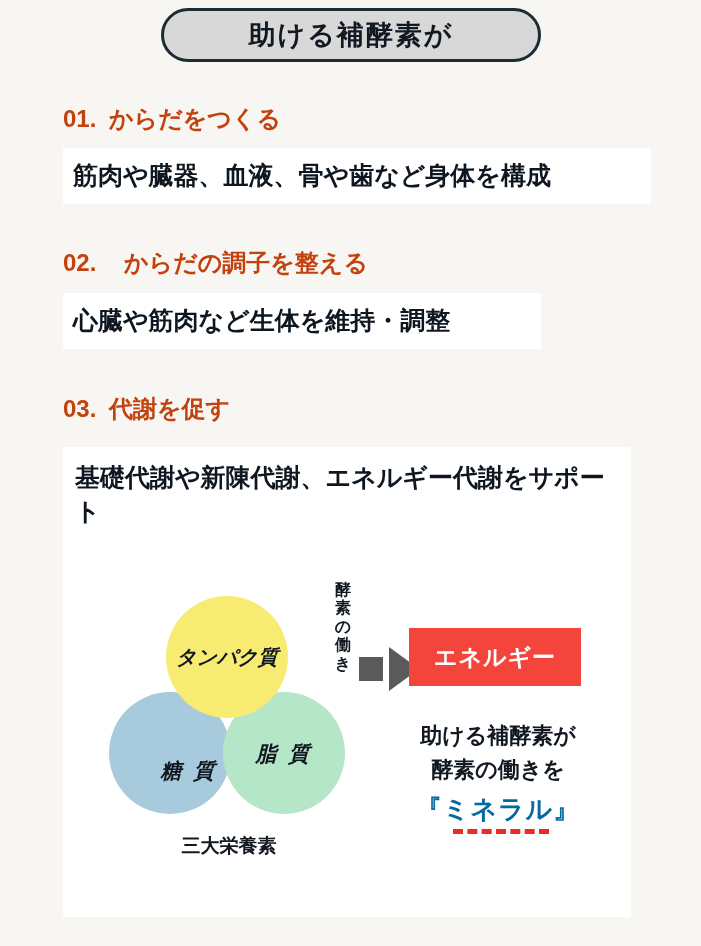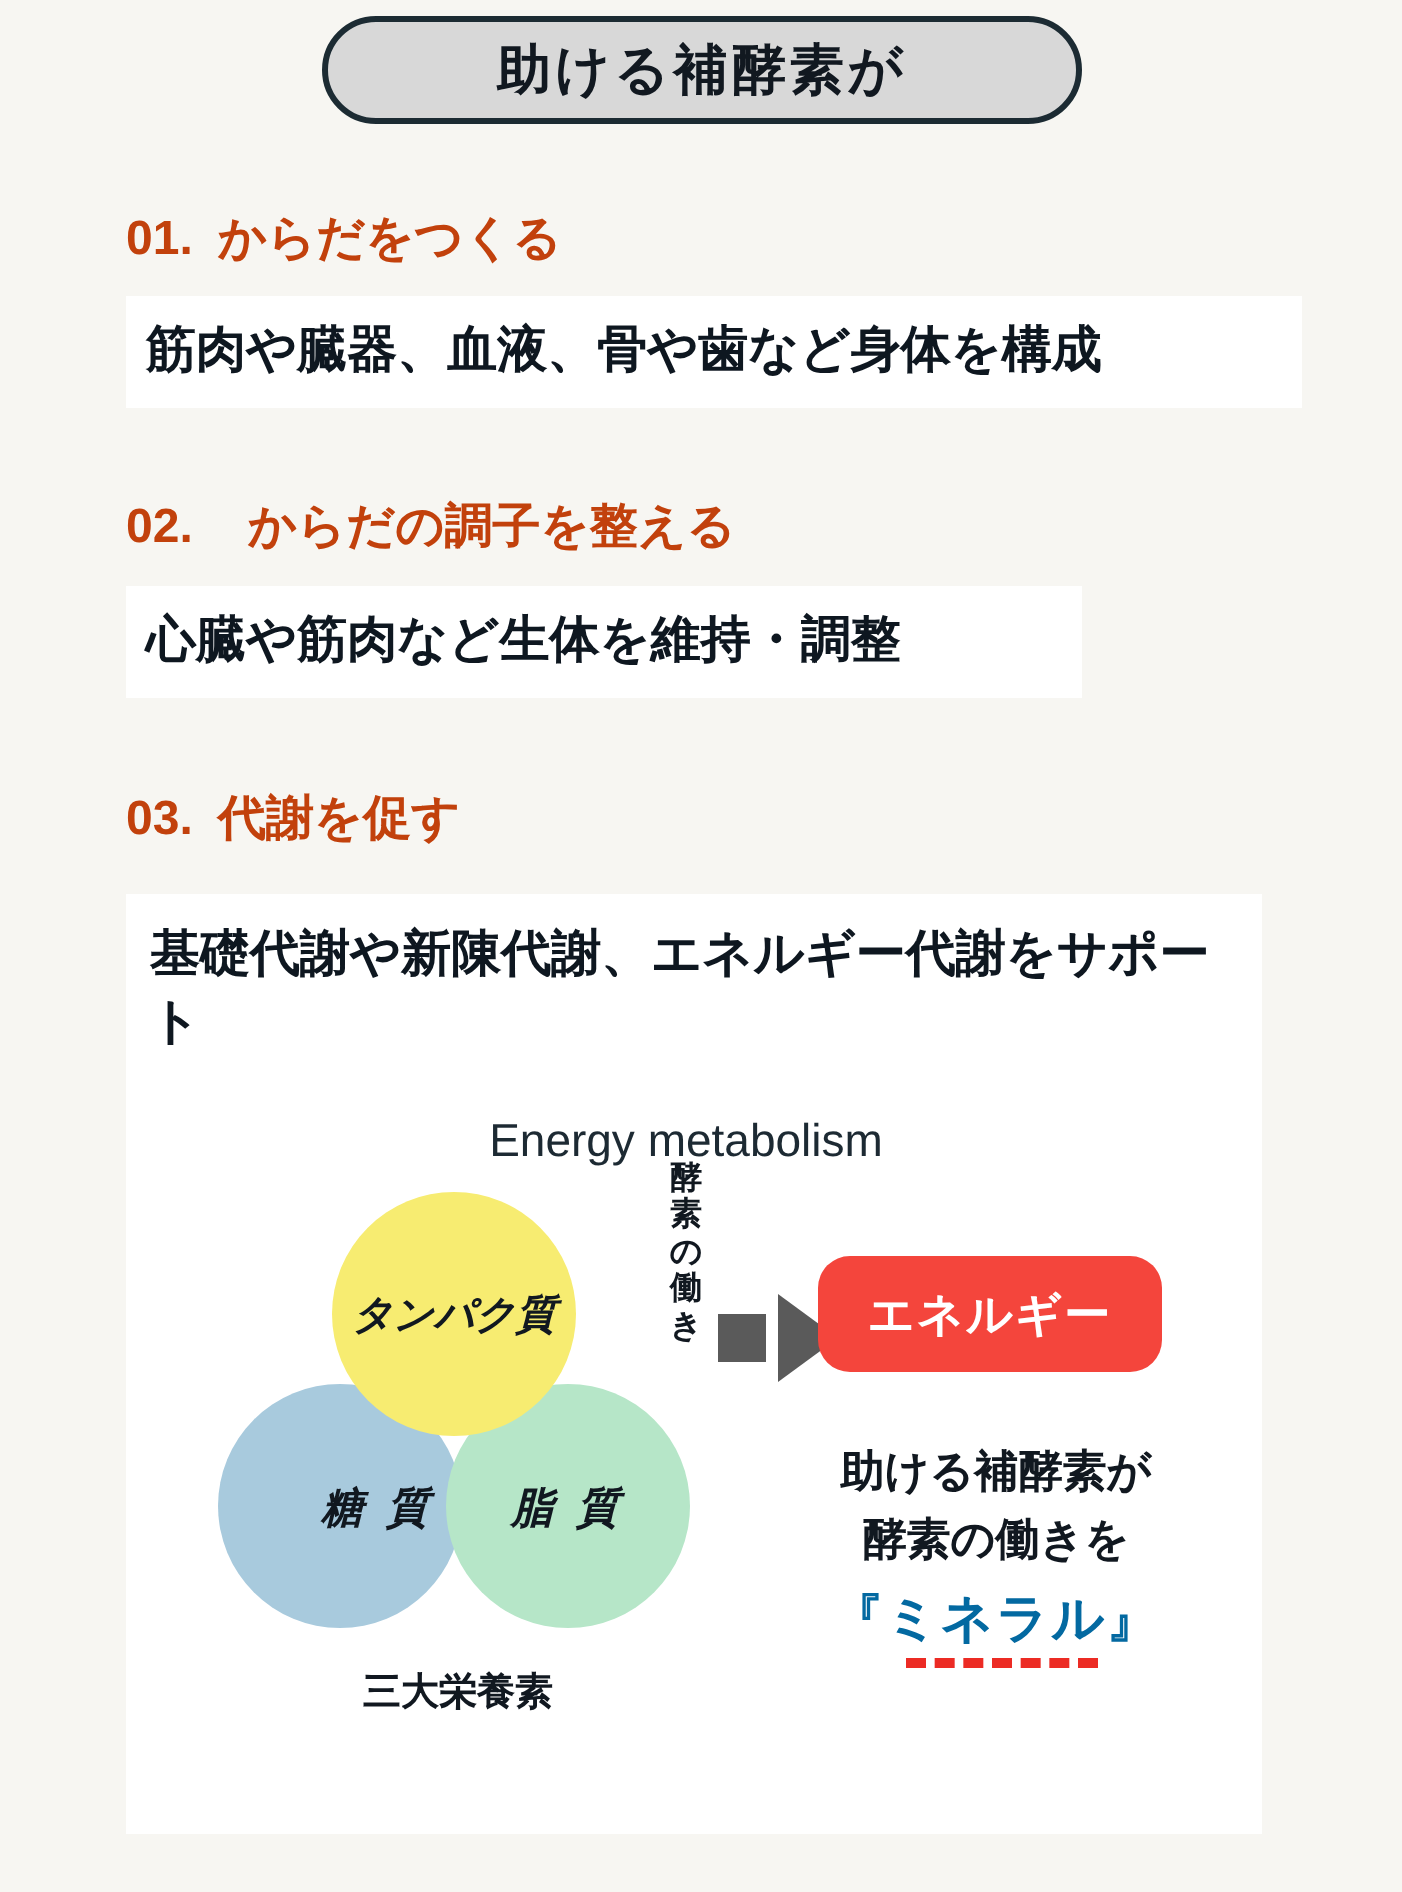--- a/index.html
+++ b/index.html
@@ -132,21 +132,21 @@
   .circle-label {
     position: absolute;
     width: 100%;
     text-align: center;
     font-size: 21px;
     font-weight: bold;
     color: #111820;
     z-index: 5;
   }
   .c-protein .circle-label { top: 48px; font-size: 20px; }
-  .c-carb .circle-label { top: 48px; letter-spacing: 3px; padding-left: 19px; }
+  .c-carb .circle-label { top: 65px; letter-spacing: 3px; padding-left: 19px; }
   .c-fat .circle-label { top: 48px; letter-spacing: 3px; }
 
   .three-nutrients {
     position: absolute;
     left: 46px;
     top: 286px;
     width: 240px;
     text-align: center;
     font-size: 19px;
     font-weight: bold;
@@ -191,21 +191,21 @@
     text-align: center;
   }
 
   .energy-btn {
     position: absolute;
     left: 346px;
     top: 81px;
     width: 172px;
     height: 58px;
     background: #f4453c;
-    border-radius: 16px;
+    border-radius: 0;
     display: flex;
     align-items: center;
     justify-content: center;
   }
   .energy-btn span {
     font-size: 23px;
     font-weight: bold;
     color: #ffffff;
     letter-spacing: 1px;
   }
@@ -266,21 +266,20 @@
 
 <div class="sec-head" id="head-03">
   <span class="num" style="margin-right: 6px;">03.</span>
   <span>代謝を促す</span>
 </div>
 <div class="box" id="box-03">
   <div class="box-text">基礎代謝や新陳代謝、エネルギー代謝をサポート</div>
 
   <div class="diagram">
 
-    <div class="energy-label">Energy metabolism</div>
 
     <div class="circle c-carb">
       <div class="circle-label">糖 質</div>
     </div>
     <div class="circle c-fat">
       <div class="circle-label">脂 質</div>
     </div>
     <div class="circle c-protein">
       <div class="circle-label">タンパク質</div>
     </div>

